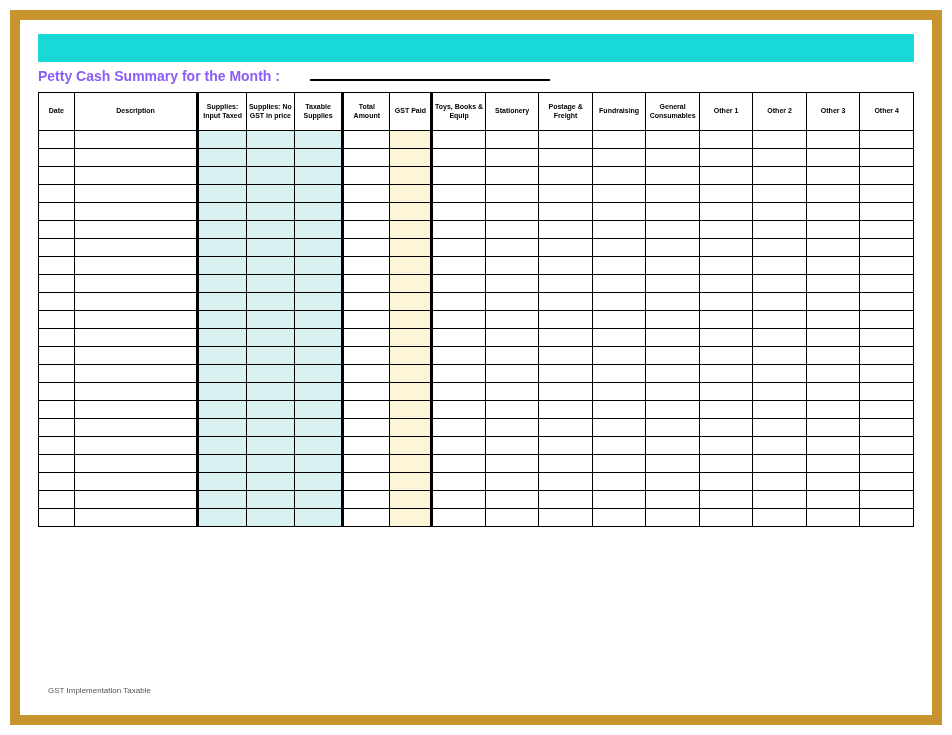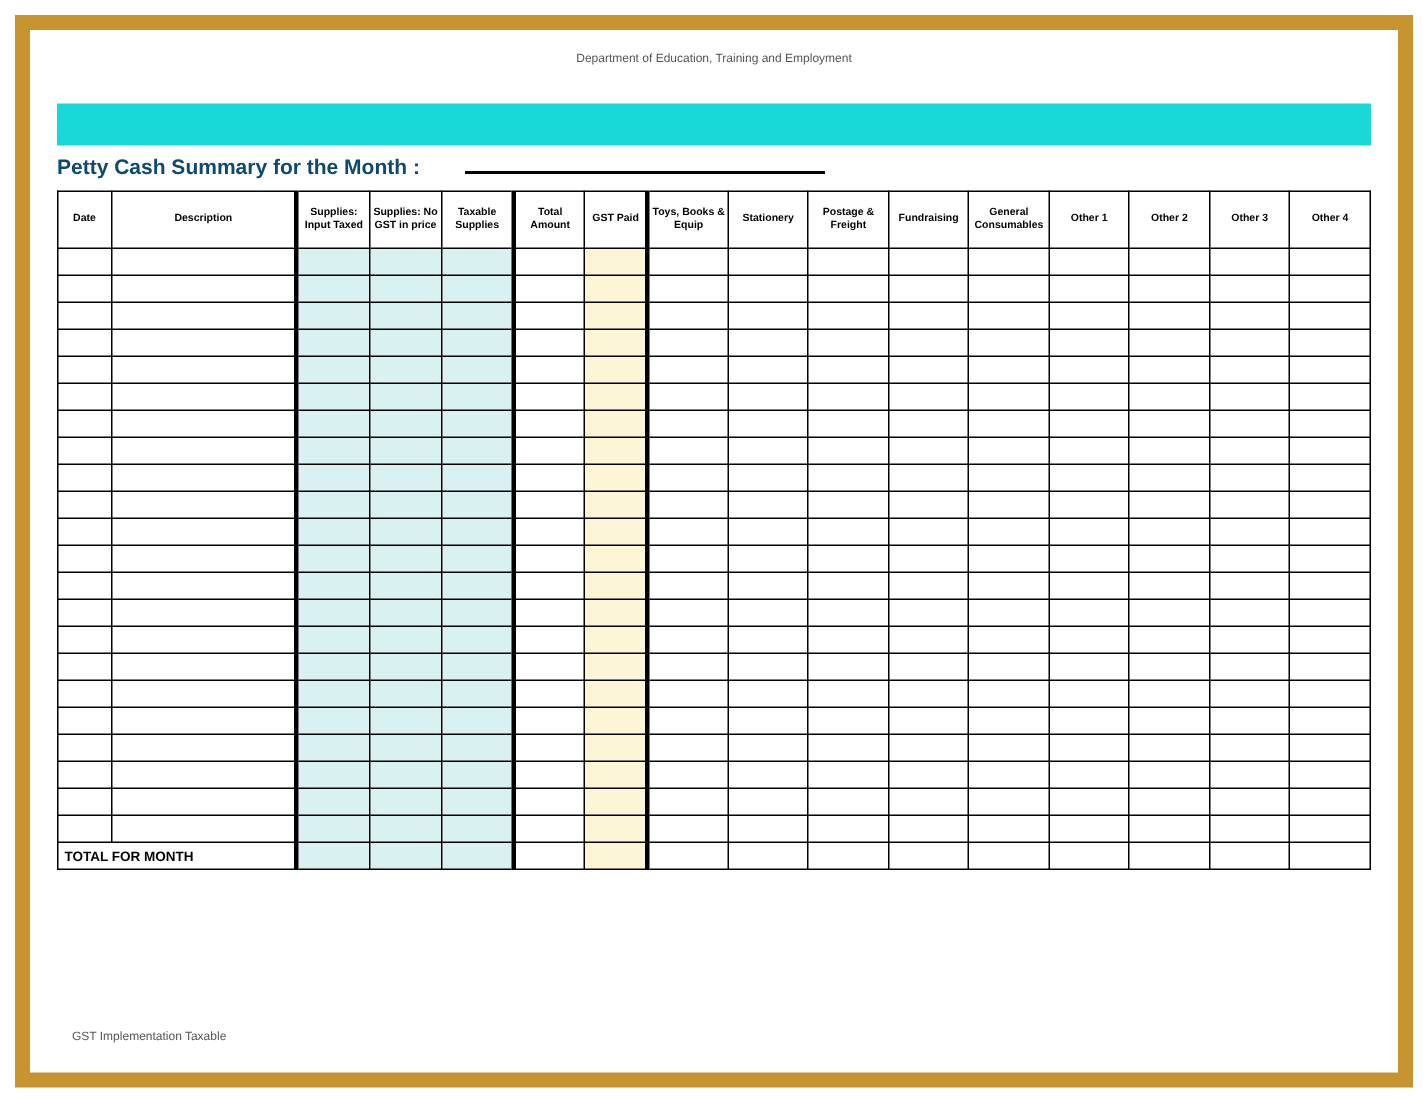--- a/index.html
+++ b/index.html
@@ -33,21 +33,21 @@
       margin-bottom: 2px;
     }
     .title-row {
       display: flex;
       align-items: baseline;
       padding: 4px 0 8px 0;
     }
     .title-text {
       font-size: 14px;
       font-weight: bold;
-      color: #0c4a6e;
+      color: #8b5cf6;
     }
     .title-line {
       margin-left: 30px;
       border-bottom: 2px solid #000;
       width: 240px;
       height: 1px;
     }
     .grid {
       border-collapse: collapse;
       width: 100%;
@@ -92,21 +92,20 @@
       font-size: 8px;
       color: #555;
     }
   </style>
 </head>
 <body>
 
 <div class="outer-frame">
   <div class="page">
 
-    <div class="header-text">Department of Education, Training and Employment</div>
 
     <div class="cyan-banner"></div>
 
     <div class="title-row">
       <div class="title-text">Petty Cash Summary for the Month :</div>
       <div class="title-line"></div>
     </div>
 
     <table class="grid">
       <colgroup>
@@ -537,36 +536,19 @@
             <td></td>
             <td></td>
             <td></td>
             <td></td>
             <td></td>
             <td></td>
             <td></td>
             <td></td>
             <td></td>
           </tr>
-          <tr class="total-row">
-            <td colspan="2">TOTAL FOR MONTH</td>
-            <td class="bg-teal thick-left cell-empty"></td>
-            <td class="bg-teal cell-empty"></td>
-            <td class="bg-teal thick-right cell-empty"></td>
-            <td class="thick-left cell-empty"></td>
-            <td class="bg-yellow thick-right cell-empty"></td>
-            <td class="cell-empty"></td>
-            <td class="cell-empty"></td>
-            <td class="cell-empty"></td>
-            <td class="cell-empty"></td>
-            <td class="cell-empty"></td>
-            <td class="cell-empty"></td>
-            <td class="cell-empty"></td>
-            <td class="cell-empty"></td>
-            <td class="cell-empty"></td>
-          </tr>
         </tbody>
     </table>
 
     <div class="footer-text">GST Implementation Taxable</div>
 
   </div>
 </div>
 
 </body></html>

